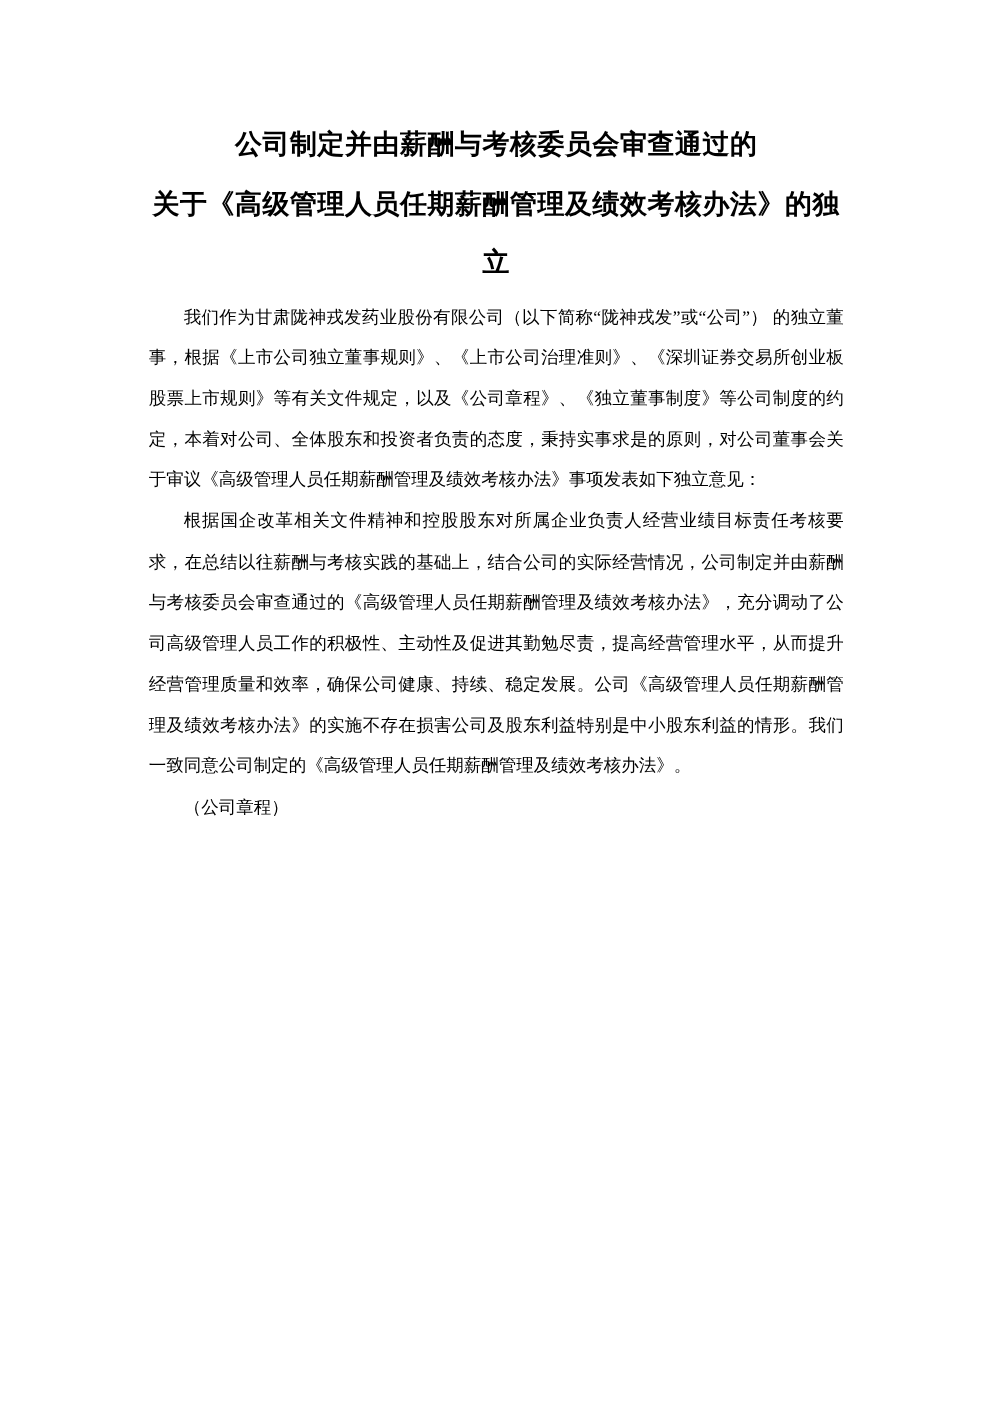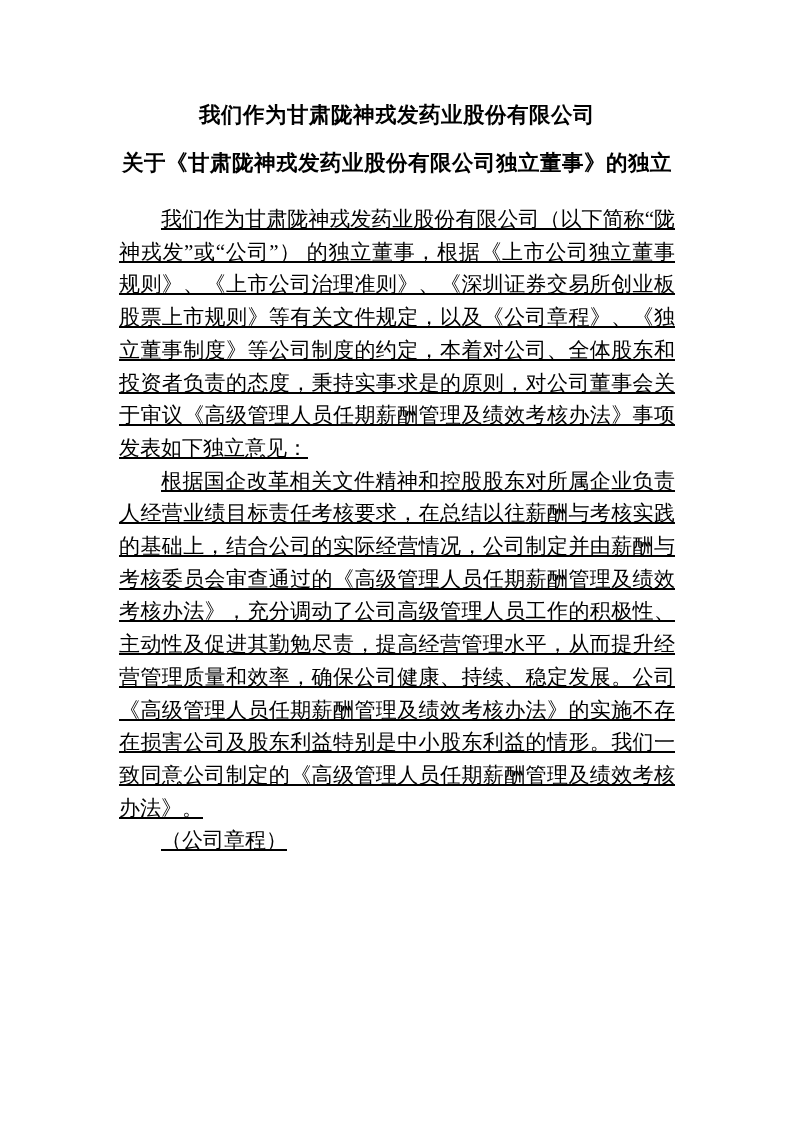--- a/index.html
+++ b/index.html
@@ -24,42 +24,41 @@
     font-size: 21.5px;
     font-weight: bold;
     line-height: 47.5px;
     text-align: center;
     letter-spacing: 0.5px;
   }
   .doc-title .title-line {
     display: block;
   }
   .doc-body {
-    margin-top: 16px;
-    font-size: 21px;
+    margin-top: 4px;
+    font-size: 14px;
     line-height: 32.7px;
-    text-decoration: underline;
   }
   .doc-body p {
     margin: 0;
     padding: 0;
     text-indent: 2em;
     text-align: justify;
   }
   .doc-body p.closing {
     text-align: left;
   }
 </style>
 </head>
 <body>
 
 <div class="page">
   <h1 class="doc-title">
-    <span class="title-line">我们作为甘肃陇神戎发药业股份有限公司</span>
-    <span class="title-line">关于《甘肃陇神戎发药业股份有限公司独立董事》的独立</span>
+    <span class="title-line">公司制定并由薪酬与考核委员会审查通过的</span>
+    <span class="title-line">关于《高级管理人员任期薪酬管理及绩效考核办法》的独立</span>
   </h1>
 
   <div class="doc-body">
     <p>我们作为甘肃陇神戎发药业股份有限公司（以下简称“陇神戎发”或“公司”） 的独立董事，根据《上市公司独立董事规则》、《上市公司治理准则》、《深圳证券交易所创业板股票上市规则》等有关文件规定，以及《公司章程》、《独立董事制度》等公司制度的约定，本着对公司、全体股东和投资者负责的态度，秉持实事求是的原则，对公司董事会关于审议《高级管理人员任期薪酬管理及绩效考核办法》事项发表如下独立意见：</p>
     <p>根据国企改革相关文件精神和控股股东对所属企业负责人经营业绩目标责任考核要求，在总结以往薪酬与考核实践的基础上，结合公司的实际经营情况，公司制定并由薪酬与考核委员会审查通过的《高级管理人员任期薪酬管理及绩效考核办法》，充分调动了公司高级管理人员工作的积极性、主动性及促进其勤勉尽责，提高经营管理水平，从而提升经营管理质量和效率，确保公司健康、持续、稳定发展。公司《高级管理人员任期薪酬管理及绩效考核办法》的实施不存在损害公司及股东利益特别是中小股东利益的情形。我们一致同意公司制定的《高级管理人员任期薪酬管理及绩效考核办法》。</p>
     <p class="closing">（公司章程）</p>
   </div>
 </div>
 
 </body></html>

